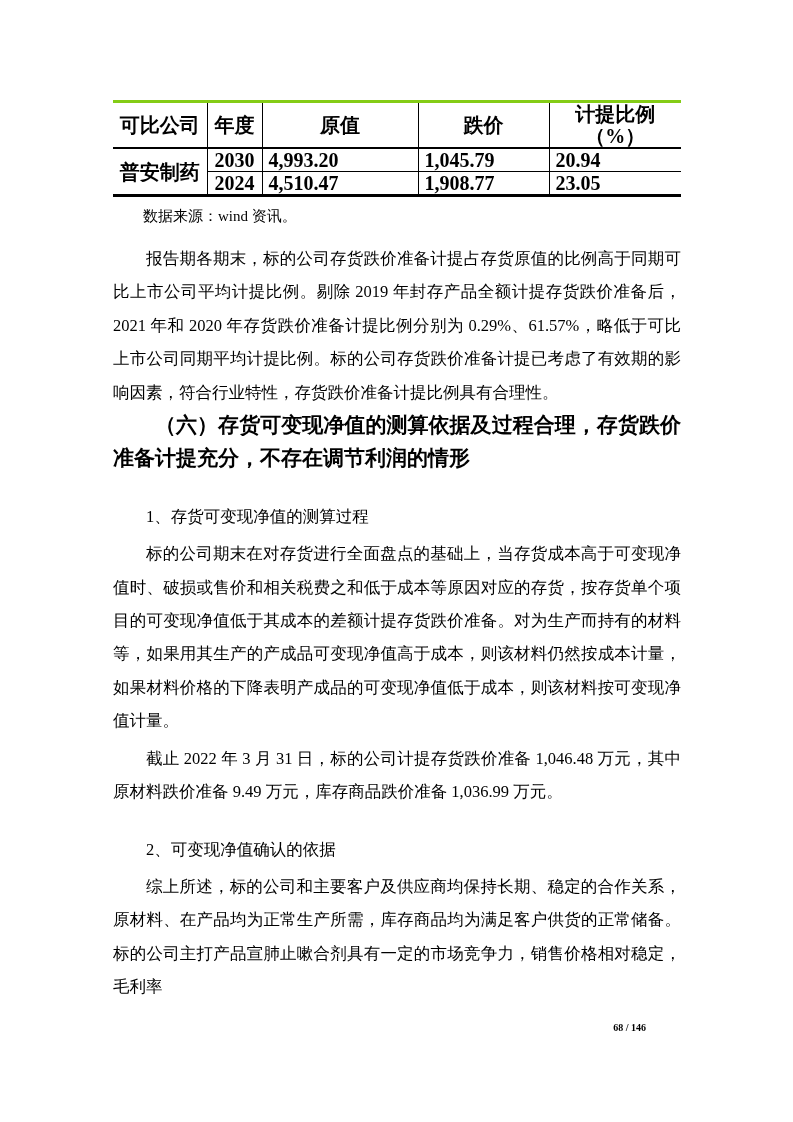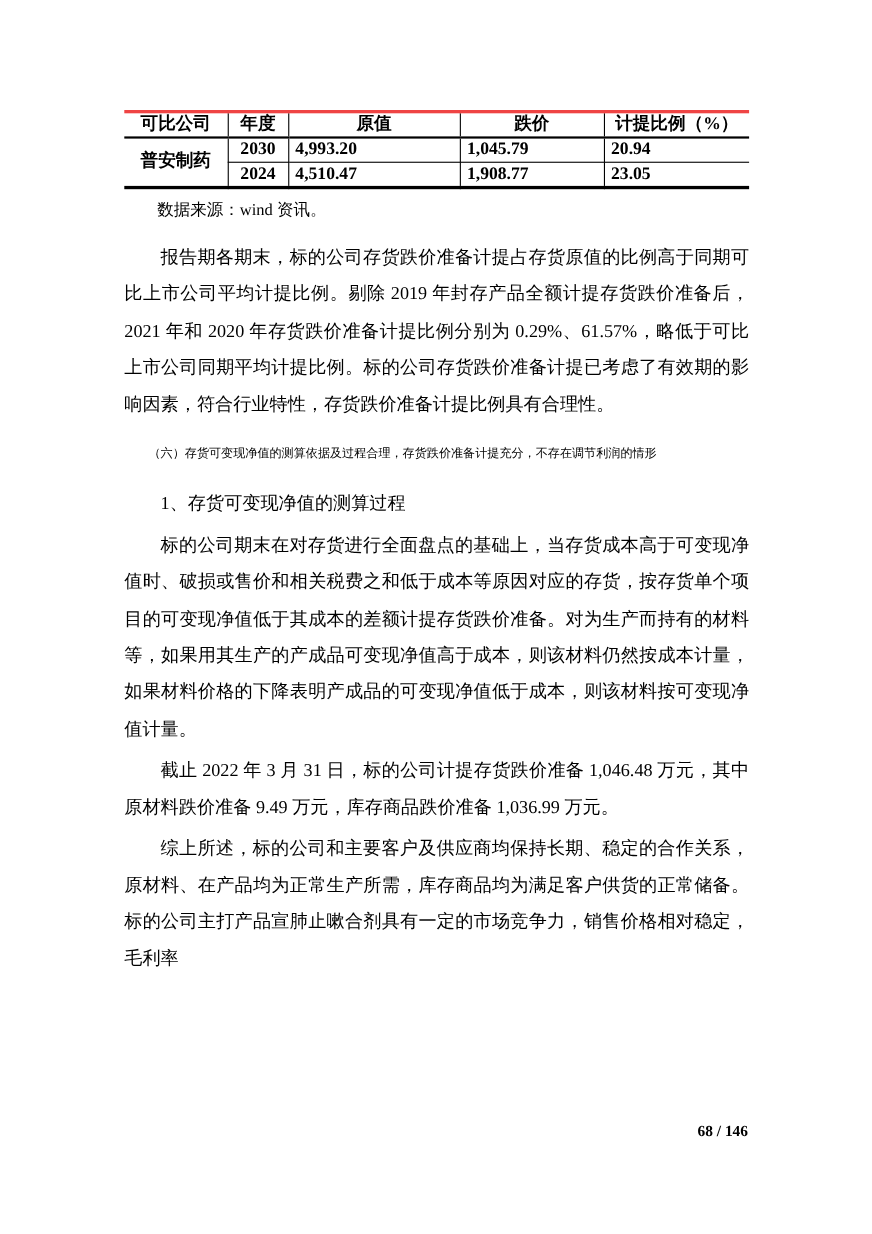--- a/index.html
+++ b/index.html
@@ -19,23 +19,23 @@
   .content {
     position: absolute;
     left: 113px; top: 100px;
     width: 568px;
   }
 
   
   table.cmp-table {
     width: 568px;
     border-collapse: collapse;
-    border-top: 3px solid #ef4444;
+    border-top: 3px solid #84cc16;
     border-bottom: 3px solid #000;
-    font-size: 16px;
+    font-size: 20px;
     font-weight: bold;
     table-layout: fixed;
   }
   table.cmp-table th, table.cmp-table td {
     border: 1px solid #000;
     height: 23px;
     padding: 0 6px;
     vertical-align: middle;
     line-height: 1.1;
   }
@@ -55,44 +55,43 @@
     line-height: 20px;
   }
   .para {
     font-size: 16.5px;
     line-height: 33.4px;
     text-align: justify;
     text-indent: 2em;
   }
   .para-1 { margin-top: 16px; }
   .heading-bold {
-    margin-top: 12px;
-    font-size: 11px;
-    font-weight: normal;
+    font-size: 21px;
+    font-weight: bold;
     line-height: 33.4px;
     text-align: justify;
     text-indent: 2em;
   }
   .sub-heading {
-    margin-top: 12px;
+    margin-top: 24px;
     font-size: 16.5px;
     line-height: 33.4px;
     text-indent: 2em;
   }
   .para-2 { margin-top: 4px; }
   .para-3 { margin-top: 4px; }
   .para-4 { margin-top: 4px; }
   .para-5 { margin-top: 4px; }
 
   .page-number {
     position: absolute;
-    left: 130px; top: 1022px;
+    left: 96px; top: 1022px;
     width: 550px;
     text-align: right;
-    font-size: 14px;
+    font-size: 10px;
     font-weight: bold;
     font-family: "Liberation Serif", "DejaVu Serif", serif;
   }
 </style>
 </head>
 <body>
 
 <div class="page">
   <div class="content">
 
@@ -135,20 +134,21 @@
     <div class="para para-1">报告期各期末，标的公司存货跌价准备计提占存货原值的比例高于同期可比上市公司平均计提比例。剔除 2019 年封存产品全额计提存货跌价准备后，2021 年和 2020 年存货跌价准备计提比例分别为 0.29%、61.57%，略低于可比上市公司同期平均计提比例。标的公司存货跌价准备计提已考虑了有效期的影响因素，符合行业特性，存货跌价准备计提比例具有合理性。</div>
 
     <div class="heading-bold">（六）存货可变现净值的测算依据及过程合理，存货跌价准备计提充分，不存在调节利润的情形</div>
 
     <div class="sub-heading">1、存货可变现净值的测算过程</div>
 
     <div class="para para-2">标的公司期末在对存货进行全面盘点的基础上，当存货成本高于可变现净值时、破损或售价和相关税费之和低于成本等原因对应的存货，按存货单个项目的可变现净值低于其成本的差额计提存货跌价准备。对为生产而持有的材料等，如果用其生产的产成品可变现净值高于成本，则该材料仍然按成本计量，如果材料价格的下降表明产成品的可变现净值低于成本，则该材料按可变现净值计量。</div>
 
     <div class="para para-3">截止 2022 年 3 月 31 日，标的公司计提存货跌价准备 1,046.48 万元，其中原材料跌价准备 9.49 万元，库存商品跌价准备 1,036.99 万元。</div>
 
+    <div class="sub-heading">2、可变现净值确认的依据</div>
 
 
     <div class="para para-5">综上所述，标的公司和主要客户及供应商均保持长期、稳定的合作关系，原材料、在产品均为正常生产所需，库存商品均为满足客户供货的正常储备。标的公司主打产品宣肺止嗽合剂具有一定的市场竞争力，销售价格相对稳定，毛利率</div>
 
   </div>
 
   <div class="page-number">68 / 146</div>
 </div>
 
 </body></html>

